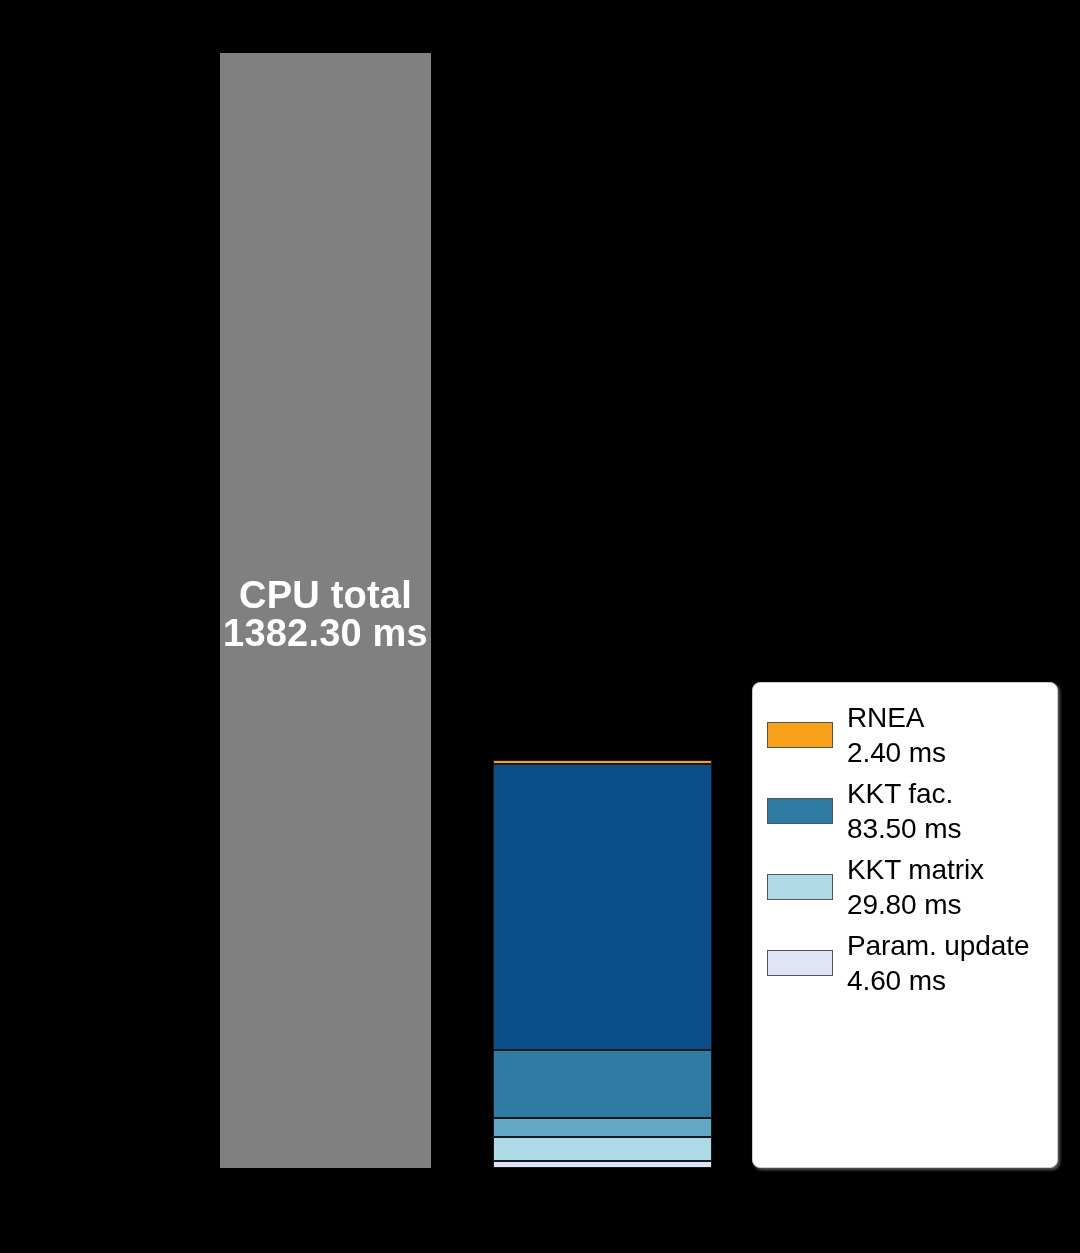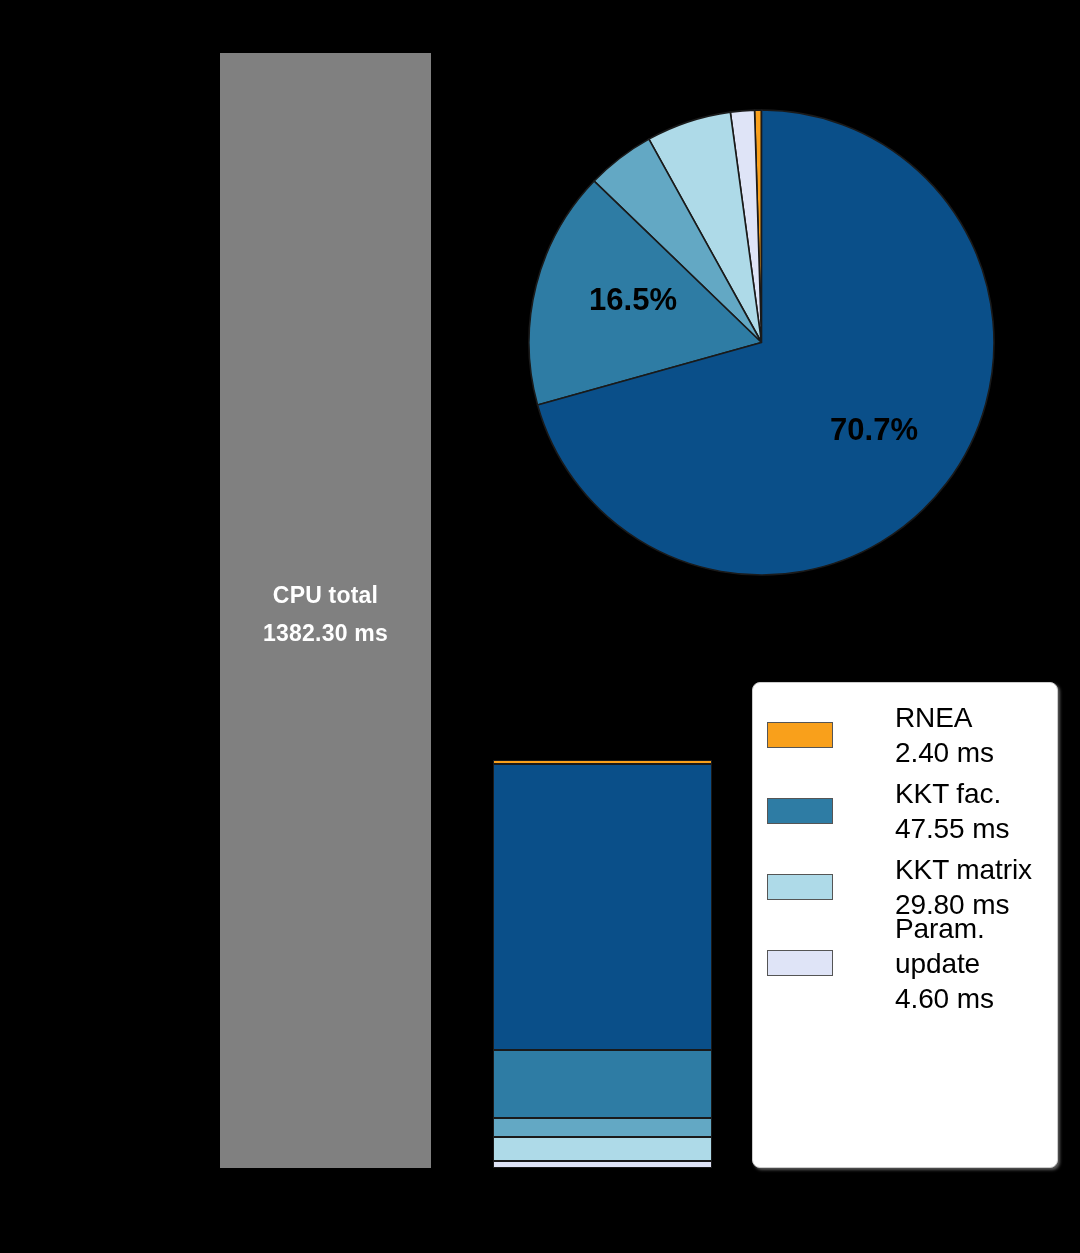--- a/index.html
+++ b/index.html
@@ -33,21 +33,21 @@
     background: #808080;
     box-sizing: border-box;
   }
   .cpu-bar-label {
     position: absolute;
     left: 220px;
     top: 576px;
     width: 211px;
     text-align: center;
     color: #ffffff;
-    font-size: 23px;
+    font-size: 38px;
     font-weight: bold;
     line-height: 38px;
     white-space: pre-line;
     letter-spacing: 0.2px;
   }
 
   
   .stack-bar {
     position: absolute;
     left: 493px;
@@ -92,21 +92,20 @@
     border: 1px solid #cccccc;
     border-radius: 8px;
     box-sizing: border-box;
     box-shadow: 2px 2px 3px rgba(160,160,160,0.55);
     padding: 14px 10px 10px 14px;
   }
   .legend-row {
     display: flex;
     align-items: center;
     height: 76px;
-    gap: 48px;
   }
   .legend-swatch {
     flex: 0 0 auto;
     width: 66px;
     height: 26px;
     border: 1px solid #555555;
     box-sizing: border-box;
     margin-right: 14px;
   }
   .legend-text {
@@ -120,55 +119,41 @@
 </style>
 </head>
 <body>
 
 <div id="figure">
 
   <div class="cpu-bar"></div>
   <div class="cpu-bar-label" style="white-space: pre-line;">CPU total
 1382.30 ms</div>
 
-  <div class="pie-wrap">
-    <svg width="467" height="467" viewBox="0 0 467 467">
-      <g id="pie-slices">
-          <path d="M 233.5 233.5 L 233.50 1.00 A 232.5 232.5 0 0 0 226.55 1.10 Z" fill="#F9A01B" stroke="#1A1A1A" stroke-width="1.6"></path>
-          <path d="M 233.5 233.5 L 226.55 1.10 A 232.5 232.5 0 0 0 202.32 3.10 Z" fill="#DFE4F7" stroke="#1A1A1A" stroke-width="1.6"></path>
-          <path d="M 233.5 233.5 L 202.32 3.10 A 232.5 232.5 0 0 0 120.89 30.09 Z" fill="#AEDAE8" stroke="#1A1A1A" stroke-width="1.6"></path>
-          <path d="M 233.5 233.5 L 120.89 30.09 A 232.5 232.5 0 0 0 66.20 72.05 Z" fill="#63A8C4" stroke="#1A1A1A" stroke-width="1.6"></path>
-          <path d="M 233.5 233.5 L 66.20 72.05 A 232.5 232.5 0 0 0 9.55 295.99 Z" fill="#2E7CA4" stroke="#1A1A1A" stroke-width="1.6"></path>
-          <path d="M 233.5 233.5 L 9.55 295.99 A 232.5 232.5 0 1 0 233.50 1.00 Z" fill="#0A4F89" stroke="#1A1A1A" stroke-width="1.6"></path>
-        </g>
-      <text class="pie-label" x="105" y="193">16.5%</text>
-      <text class="pie-label" x="346" y="323">70.7%</text>
-    </svg>
-  </div>
 
   <div class="stack-bar" id="stack-bar">
       <div class="stack-seg" style="top: 0px; height: 3.5px; background: rgb(249, 160, 27);"></div>
       <div class="stack-seg" style="top: 3.5px; height: 286.77px; background: rgb(10, 79, 137);"></div>
       <div class="stack-seg" style="top: 290.27px; height: 67.51px; background: rgb(46, 124, 164);"></div>
       <div class="stack-seg" style="top: 357.79px; height: 19.32px; background: rgb(99, 168, 196);"></div>
       <div class="stack-seg" style="top: 377.11px; height: 24.1px; background: rgb(174, 218, 232);"></div>
       <div class="stack-seg" style="top: 401.21px; height: 6.79px; background: rgb(223, 228, 247);"></div>
     </div>
 
   <div class="legend">
     <div id="legend-rows">
         <div class="legend-row">
           <span class="legend-swatch" style="background: rgb(249, 160, 27);"></span>
           <span class="legend-text">RNEA
 2.40 ms</span>
         </div>
         <div class="legend-row">
           <span class="legend-swatch" style="background: rgb(46, 124, 164);"></span>
           <span class="legend-text">KKT fac.
-47.55 ms</span>
+83.50 ms</span>
         </div>
         <div class="legend-row">
           <span class="legend-swatch" style="background: rgb(174, 218, 232);"></span>
           <span class="legend-text">KKT matrix
 29.80 ms</span>
         </div>
         <div class="legend-row">
           <span class="legend-swatch" style="background: rgb(223, 228, 247);"></span>
           <span class="legend-text">Param. update
 4.60 ms</span>

